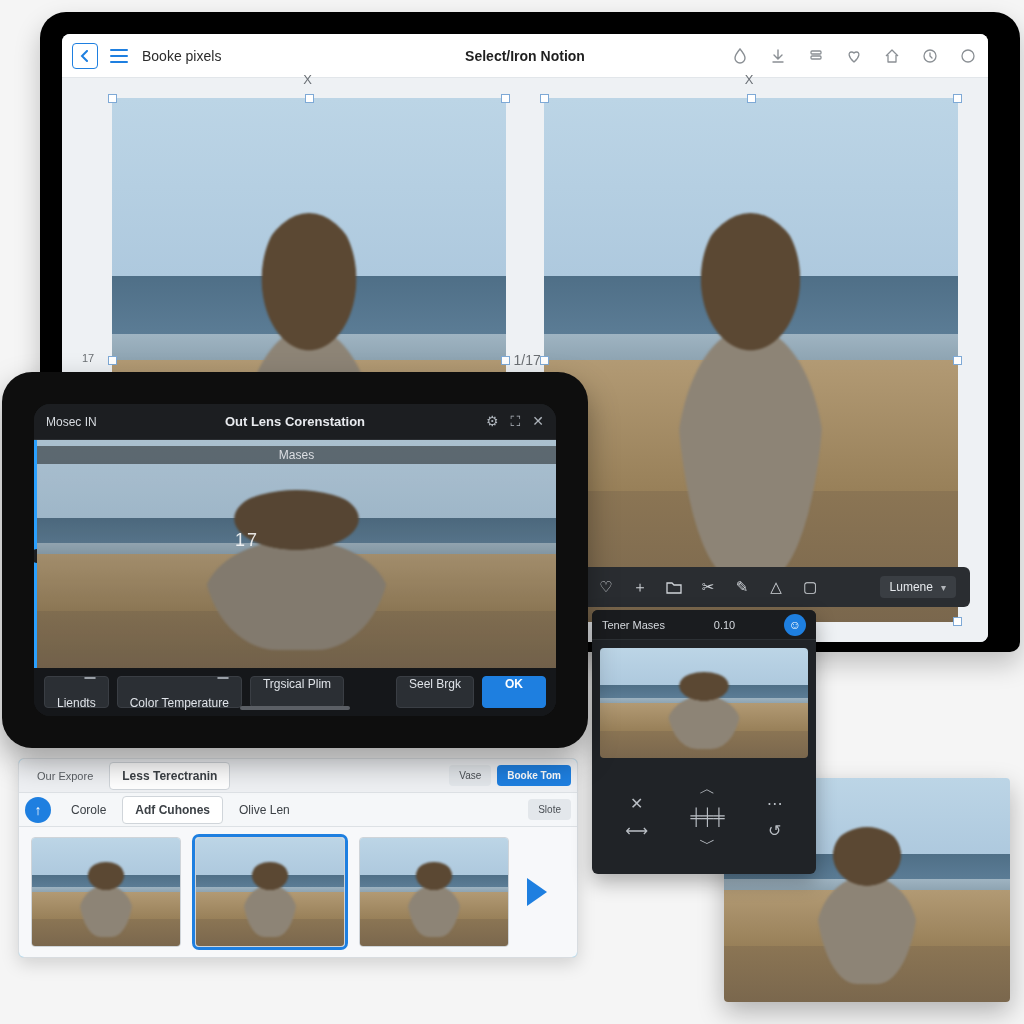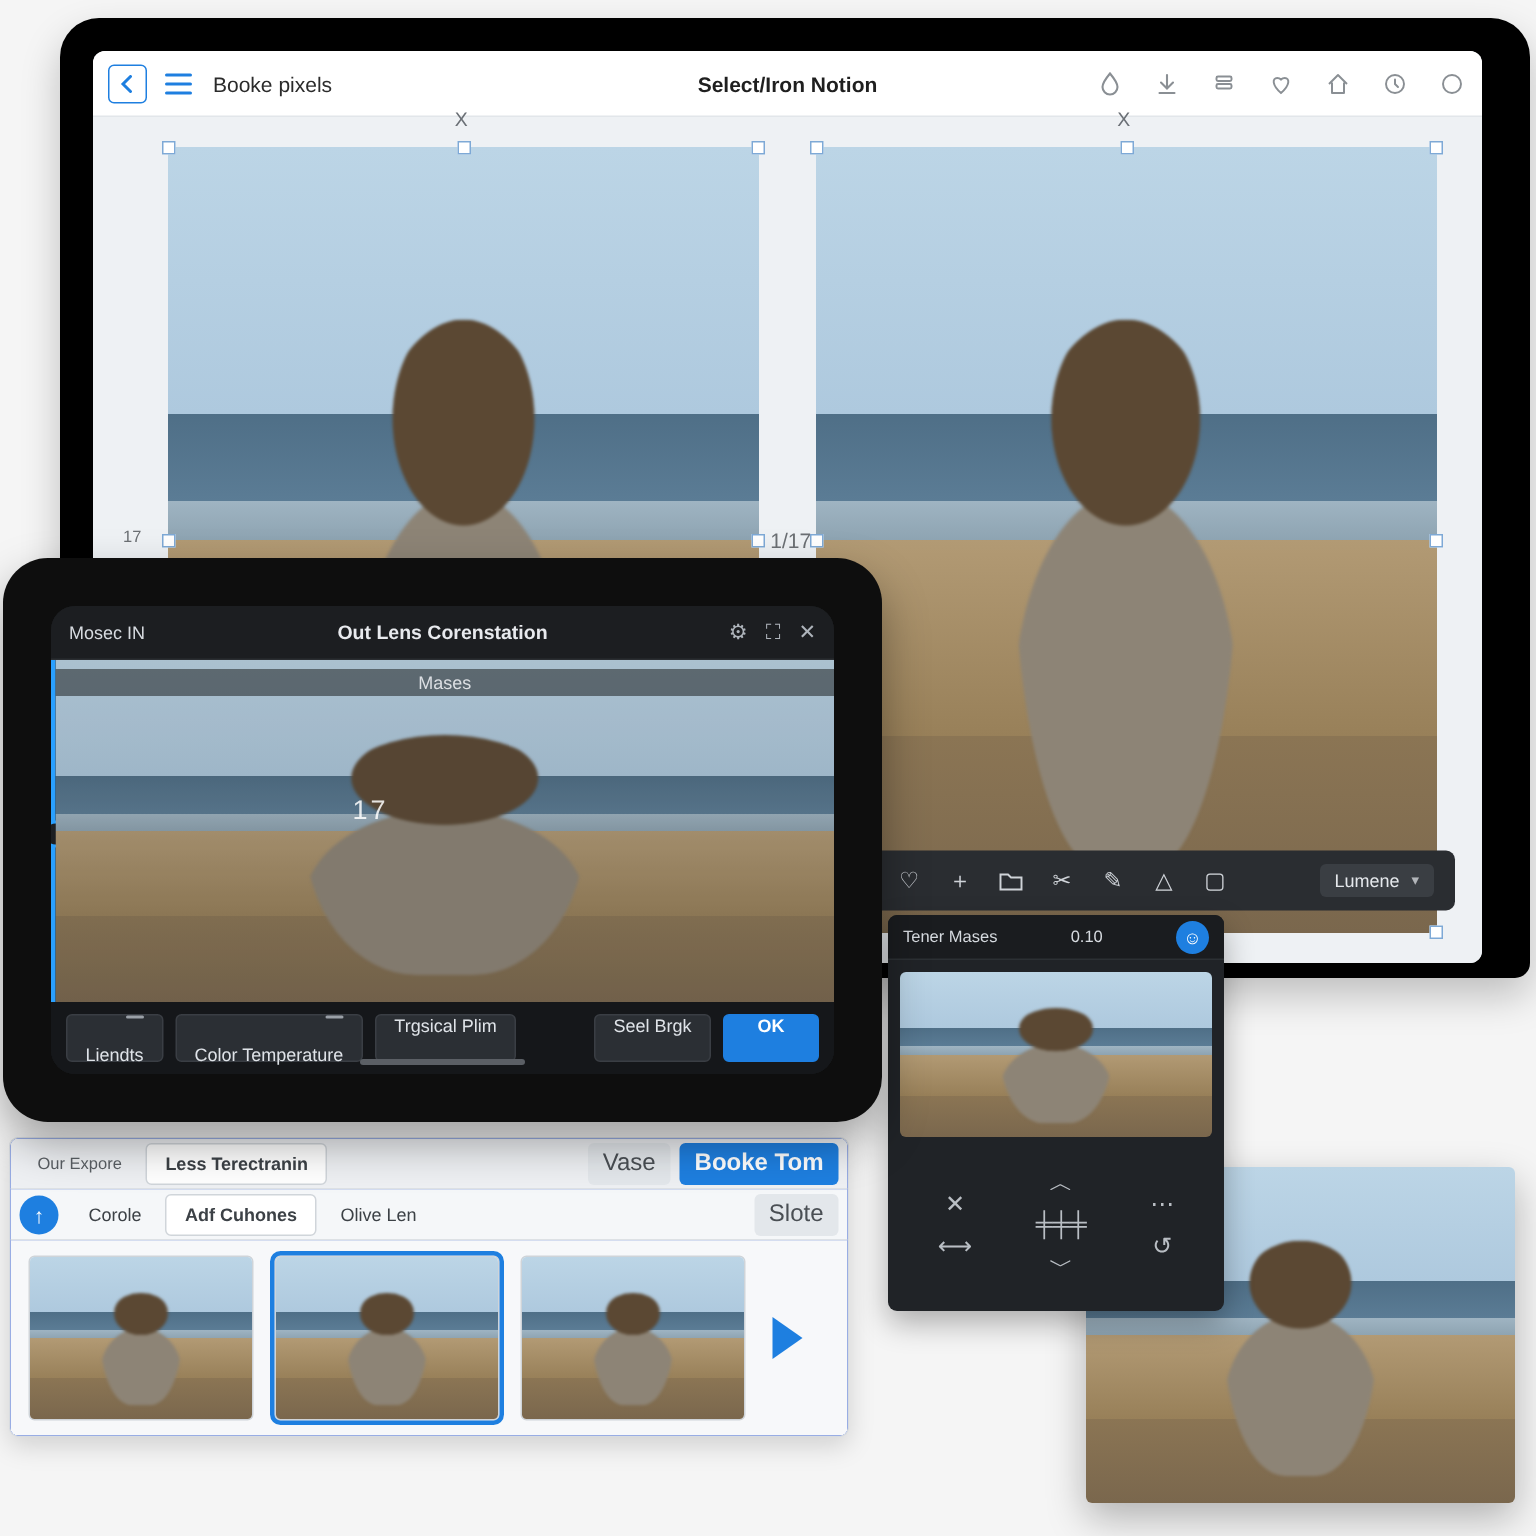--- a/index.html
+++ b/index.html
@@ -90,31 +90,31 @@
   .tab-overlay-num { position:absolute; left:calc(50% - 60px); top:90px; color:rgba(255,255,255,.85); font-size:18px; letter-spacing:2px; font-weight:300; pointer-events:none;}
   .tab-bottom { height:48px; background:#15171a; display:flex; align-items:center; gap:8px; padding:0 10px; }
   .tbtn { height:32px; padding:0 12px; border-radius:4px; background:#2b2f34; color:#dfe3e8; font-size:12px; display:flex; align-items:flex-end; gap:17px; border:1px solid #3a3e44;flex-direction:column;}
   .tbtn .box{width:12px;height:12px;border:1.5px solid #9aa0a7;border-radius:2px;}
   .tbtn.primary { background:#1e7fe0; border-color:#1e7fe0; color:#fff; font-weight:600; padding:0 22px;}
   .tab-bottom .gap { flex:1; }
   .home-ind { position:absolute; left:calc(50% - 55px); bottom:6px; width:110px; height:4px; background:#5b5f65; border-radius:3px;}
 
   
   .strip {
-    position:absolute; left:6px; top:758px; width:560px; height:200px;
-    background:#1d4ed8; border:1px solid #d8dce0; border-radius:6px; z-index:3;
+    position:absolute; left:18px; top:758px; width:560px; height:200px;
+    background:#7dd3fc; border:1px solid #d8dce0; border-radius:6px; z-index:3;
     display:flex; flex-direction:column; overflow:hidden;
     box-shadow:0 6px 18px rgba(0,0,0,.15);
   }
   .strip-tabs { height:38px; display:flex; align-items:center; gap:4px; padding:0 6px; background:#eef0f3; border-bottom:1px solid #dde1e5; font-size:12px; color:#3c4146;}
   .chip { padding:6px 12px; border-radius:4px; }
   .chip.small{font-size:11px; color:#5a5f64;}
   .chip.active { background:#fff; border:1px solid #d0d5da; font-weight:600; }
   .strip-tabs .right { margin-left:auto; display:flex; gap:6px; }
-  .mini-btn { padding:5px 10px; border-radius:4px; background:#e3e7eb; font-size:16px; color:#4a4f54;}
+  .mini-btn { padding:5px 10px; border-radius:4px; background:#e3e7eb; font-size:10px; color:#4a4f54;}
   .mini-btn.blue { background:#1e7fe0; color:#fff; font-weight:600;}
   .up-circle { width:26px; height:26px; border-radius:50%; background:#1e7fe0; color:#fff; display:flex; align-items:center; justify-content:center; font-size:14px; margin-right:4px;}
   .strip-body { flex:1; display:flex; align-items:center; gap:14px; padding:10px 12px; background:#f7f8fa;}
   .thumb { width:150px; height:110px; border-radius:4px; overflow:hidden; position:relative; border:1px solid #cfd4d9;}
   .thumb.selected { outline:3px solid #1e7fe0; }
   .thumb .beach{position:absolute; inset:0;}
   .arrow-next { width:0;height:0; border-top:14px solid transparent; border-bottom:14px solid transparent; border-left:20px solid #1e7fe0; margin-left:4px;}
 
   
   .timer-panel {

